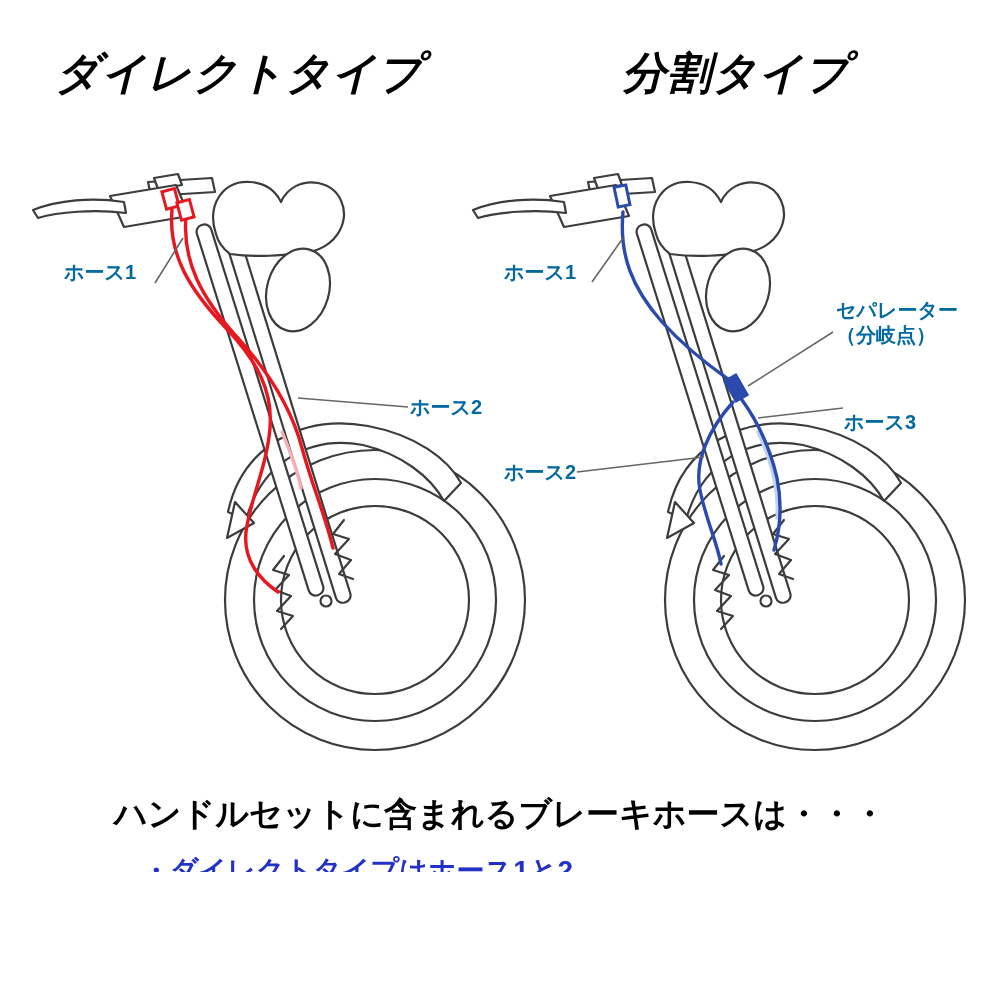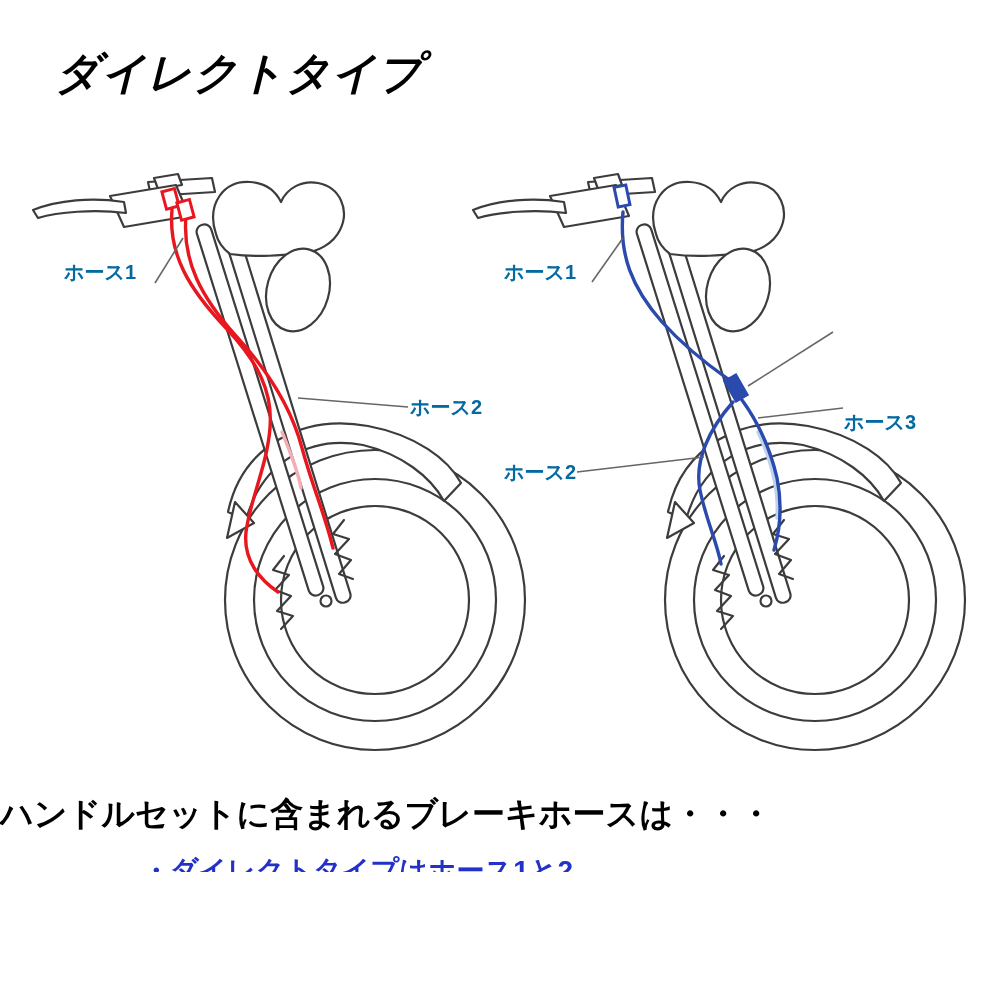--- a/index.html
+++ b/index.html
@@ -10,21 +10,21 @@
   .fig{position:absolute;}
   .title{
     position:absolute;font-size:44px;font-weight:900;font-style:italic;
     color:#000;white-space:nowrap;letter-spacing:1px;
   }
   .label{
     position:absolute;font-size:20px;font-weight:700;color:#0369a1;
     white-space:nowrap;line-height:1.25;
   }
   .intro{
-    position:absolute;left:0;right:0;top:792px;
+    position:absolute;left:0;right:0;top:792px;text-align:center;
     font-size:33px;font-weight:900;color:#000;white-space:nowrap;
   }
   .bullet{
     position:absolute;left:142px;font-size:28px;font-weight:900;
     color:var(--text_blue);white-space:nowrap;
   }
   .bullet.b1{top:852px;}
   .bullet.b2{top:914px;}
 
   
@@ -38,20 +38,21 @@
   .banjo-b{fill:#fff;stroke:var(--hose_blue);stroke-width:3;}
   .sep{fill:var(--hose_blue);stroke:var(--hose_blue);stroke-width:1.5;}
   .leader{stroke:#666;stroke-width:1.6;}
 </style>
 </head>
 <body>
 
 <div class="canvas">
 
   <div class="title" style="left:55px;top:44px">ダイレクトタイプ</div>
+  <div class="title" style="left:622px;top:44px">分割タイプ</div>
 
   <svg class="fig" style="left:30px;top:170px" width="500" height="610" viewBox="0 0 500 610">
     <defs>
       <g id="bike-base">
 
         <g>
           <circle class="lnw" cx="345" cy="430" r="150"></circle>
           <circle class="ln" cx="345" cy="430" r="121"></circle>
           <circle class="ln" cx="345" cy="430" r="94"></circle>
         </g>
@@ -114,19 +115,23 @@
     <line class="leader" x1="122" y1="112" x2="153" y2="68"></line>
     <line class="leader" x1="363" y1="162" x2="278" y2="216"></line>
     <line class="leader" x1="373" y1="238" x2="288" y2="248"></line>
     <line class="leader" x1="107" y1="302" x2="234" y2="287"></line>
   </svg>
 
   <div class="label" style="left:64px;top:260px">ホース1</div>
   <div class="label" style="left:410px;top:395px">ホース2</div>
 
   <div class="label" style="left:504px;top:260px">ホース1</div>
+  <div class="label" style="left:836px;top:298px">
+    <div>セパレーター</div>
+    <div>（分岐点）</div>
+  </div>
   <div class="label" style="left:844px;top:410px">ホース3</div>
   <div class="label" style="left:504px;top:460px">ホース2</div>
 
   <div class="intro">ハンドルセットに含まれるブレーキホースは・・・</div>
   <div class="bullet b1">・ダイレクトタイプはホース1と2</div>
 
 </div>
 
 </body></html>

